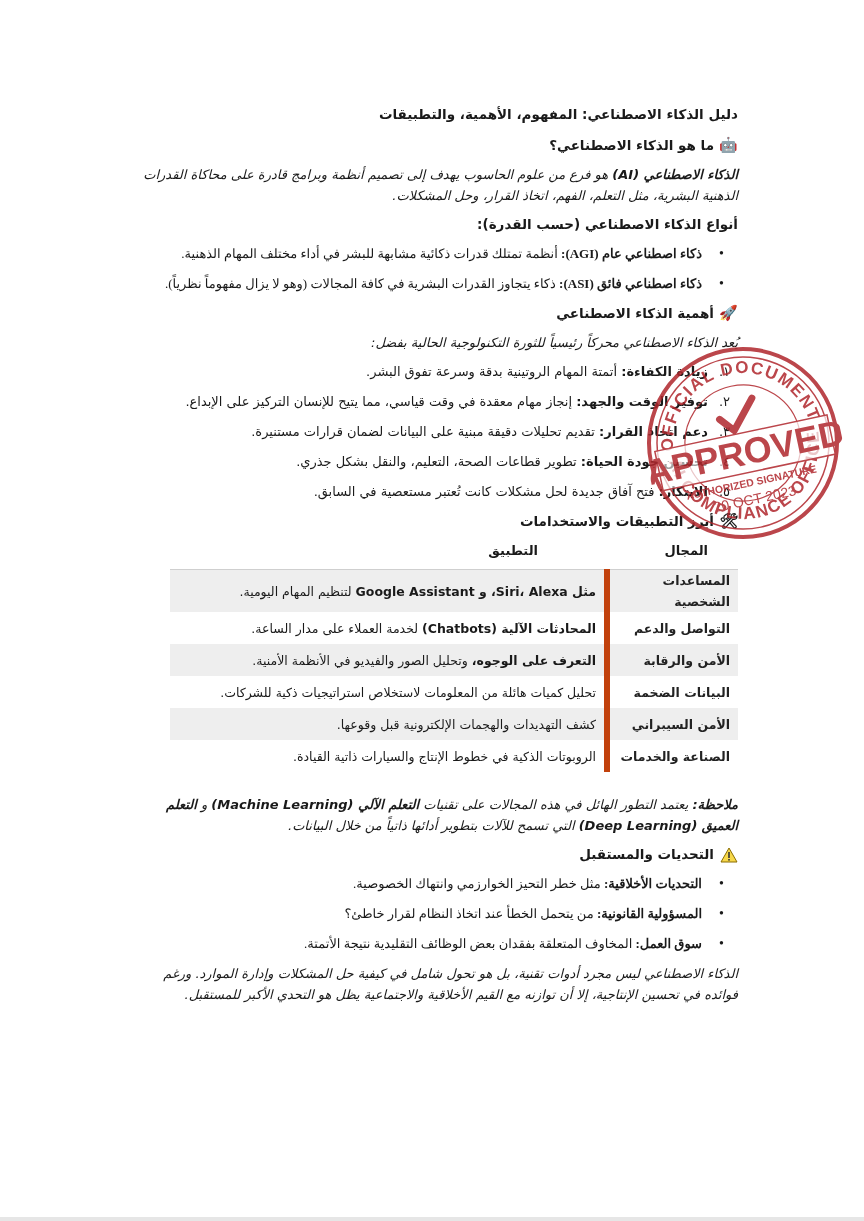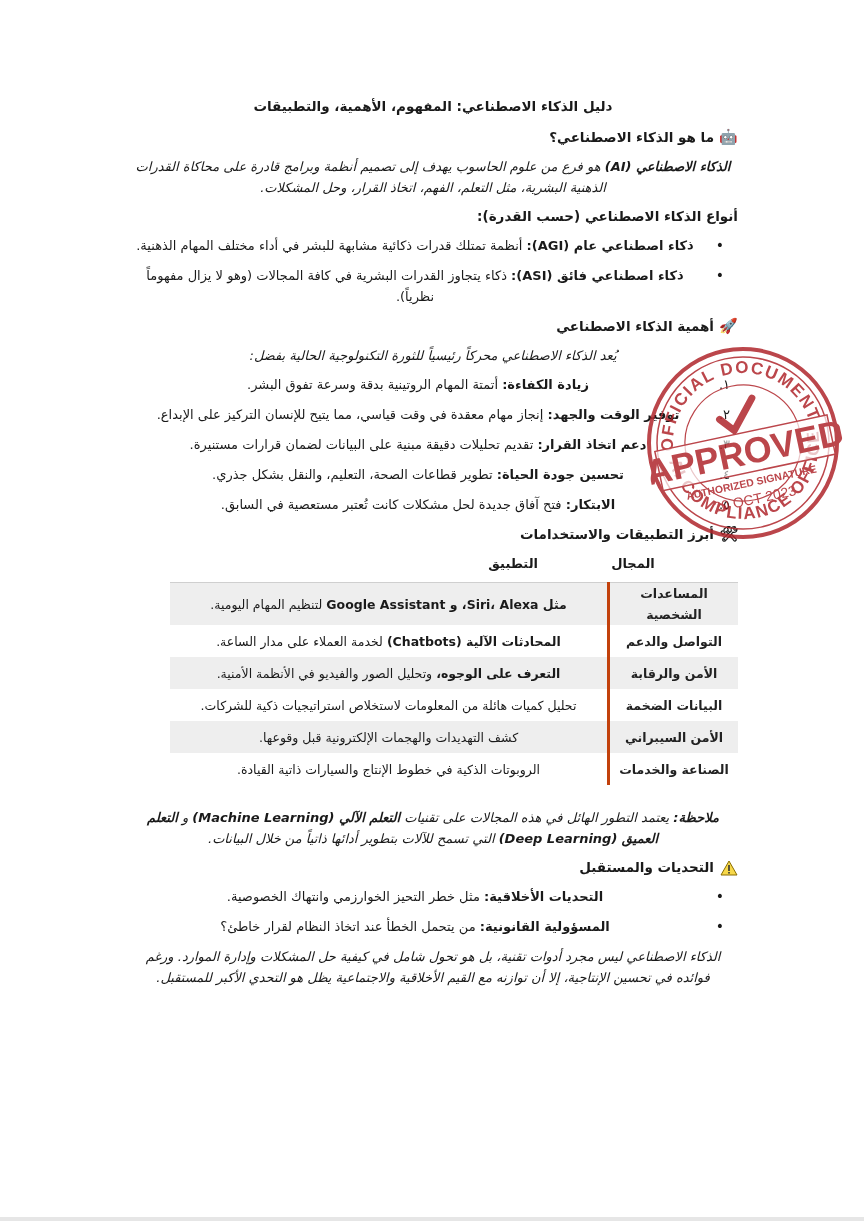--- a/index.html
+++ b/index.html
@@ -1,38 +1,38 @@
 <!DOCTYPE html>
 <html><head>
   <meta charset="utf-8">
   <style>
     html, body { margin: 0; padding: 0; background: #ffffff; }
     body { width: 864px; height: 1221px; position: relative; overflow: hidden;
            font-family: "DejaVu Sans", "Liberation Sans", sans-serif; color: #1a1a1a; }
-    .page { position: absolute; left: 128px; top: 96px; width: 610px; direction: rtl; text-align: center;
+    .page { position: absolute; left: 128px; top: 104px; width: 610px; direction: rtl; text-align: right;
             font-size: 13px; line-height: 21px; }
     .title { font-weight: bold; font-size: 13.5px; margin: 0 0 10px 0; }
     .h2 { font-weight: bold; font-size: 13.5px; margin: 8px 0 8px 0; display: flex; align-items: center; gap: 6px; }
     .h2 .ic { width: 18px; height: 18px; display: inline-flex; align-items: center; justify-content: center; font-size: 15px; }
     p { margin: 0 0 8px 0; font-style: italic; }
     .bold { font-weight: bold; }
-    ul.bullets { list-style: none; padding: 0; margin: 0 0 8px 0; }
+    ul.bullets { list-style: none; padding: 0; margin: 0 0 8px 0; font-family: Liberation Serif, serif; }
     ul.bullets li { position: relative; padding-right: 36px; margin-bottom: 9px; }
     ul.bullets li::before { content: "\2022"; position: absolute; right: 14px; top: 0; font-size: 14px; }
     ol.nums { list-style: none; padding: 0; margin: 0 0 8px 0; }
     ol.nums li { position: relative; padding-right: 30px; margin-bottom: 9px; }
     ol.nums li .n { position: absolute; right: 8px; top: 0; }
     .table-head { display: flex; gap: 0; margin: 4px 0 8px 0; font-weight: bold; }
     .table-head .c1 { width: 150px; padding-right: 30px; }
     .table-head .c2 { padding-right: 20px; }
     table.apps { border-collapse: collapse; width: 568px; margin-right: 0; margin-left: auto; font-size: 12.5px; }
     table.apps tr { height: 32px; }
     table.apps tr.shade { background: #eeeeee; }
     table.apps td { padding: 0 8px; vertical-align: middle; }
-    table.apps td.field { width: 112px; border-left: 3px solid #c2410c; font-weight: bold; color: #222; }
+    table.apps td.field { width: 112px; border-left: 6px solid #c2410c; font-weight: bold; color: #222; }
     table.apps tr:first-child td { border-top: 1px solid #cfcfcf; }
     .note { margin-top: 22px; }
     .stamp { position: absolute; left: 645px; top: 345px; width: 196px; height: 196px; pointer-events: none; opacity: 0.85;
              transform: rotate(-12deg); }
     .bottom-bar { position: absolute; left: 0; bottom: 0; width: 864px; height: 4px; background: #e6e6e6; }
   </style>
 </head>
 <body>
 
 <div class="page">
@@ -116,20 +116,21 @@
           <polygon points="9,1 17,15 1,15" fill="#f7d84a" stroke="#8a6d00" stroke-width="1"></polygon>
           <rect x="8.2" y="5" width="1.6" height="6" fill="#333"></rect>
           <rect x="8.2" y="12" width="1.6" height="1.6" fill="#333"></rect>
         </svg>
     </span>
     <span>التحديات والمستقبل</span>
   </div>
   <ul class="bullets">
     <li><span class="bold">التحديات الأخلاقية:</span><span> مثل خطر التحيز الخوارزمي وانتهاك الخصوصية.</span></li>
     <li><span class="bold">المسؤولية القانونية:</span><span> من يتحمل الخطأ عند اتخاذ النظام لقرار خاطئ؟</span></li>
+    <li><span class="bold">سوق العمل:</span><span> المخاوف المتعلقة بفقدان بعض الوظائف التقليدية نتيجة الأتمتة.</span></li>
   </ul>
 
   <p>الذكاء الاصطناعي ليس مجرد أدوات تقنية، بل هو تحول شامل في كيفية حل المشكلات وإدارة الموارد. ورغم فوائده في تحسين الإنتاجية، إلا أن توازنه مع القيم الأخلاقية والاجتماعية يظل هو التحدي الأكبر للمستقبل.</p>
 </div>
 
 <div class="stamp">
   <svg width="196" height="196" viewBox="0 0 196 196">
     <defs>
       <path id="arcTop" d="M 28,98 A 70,70 0 0 1 168,98"></path>
       <path id="arcBot" d="M 22,98 A 76,76 0 0 0 174,98"></path>

